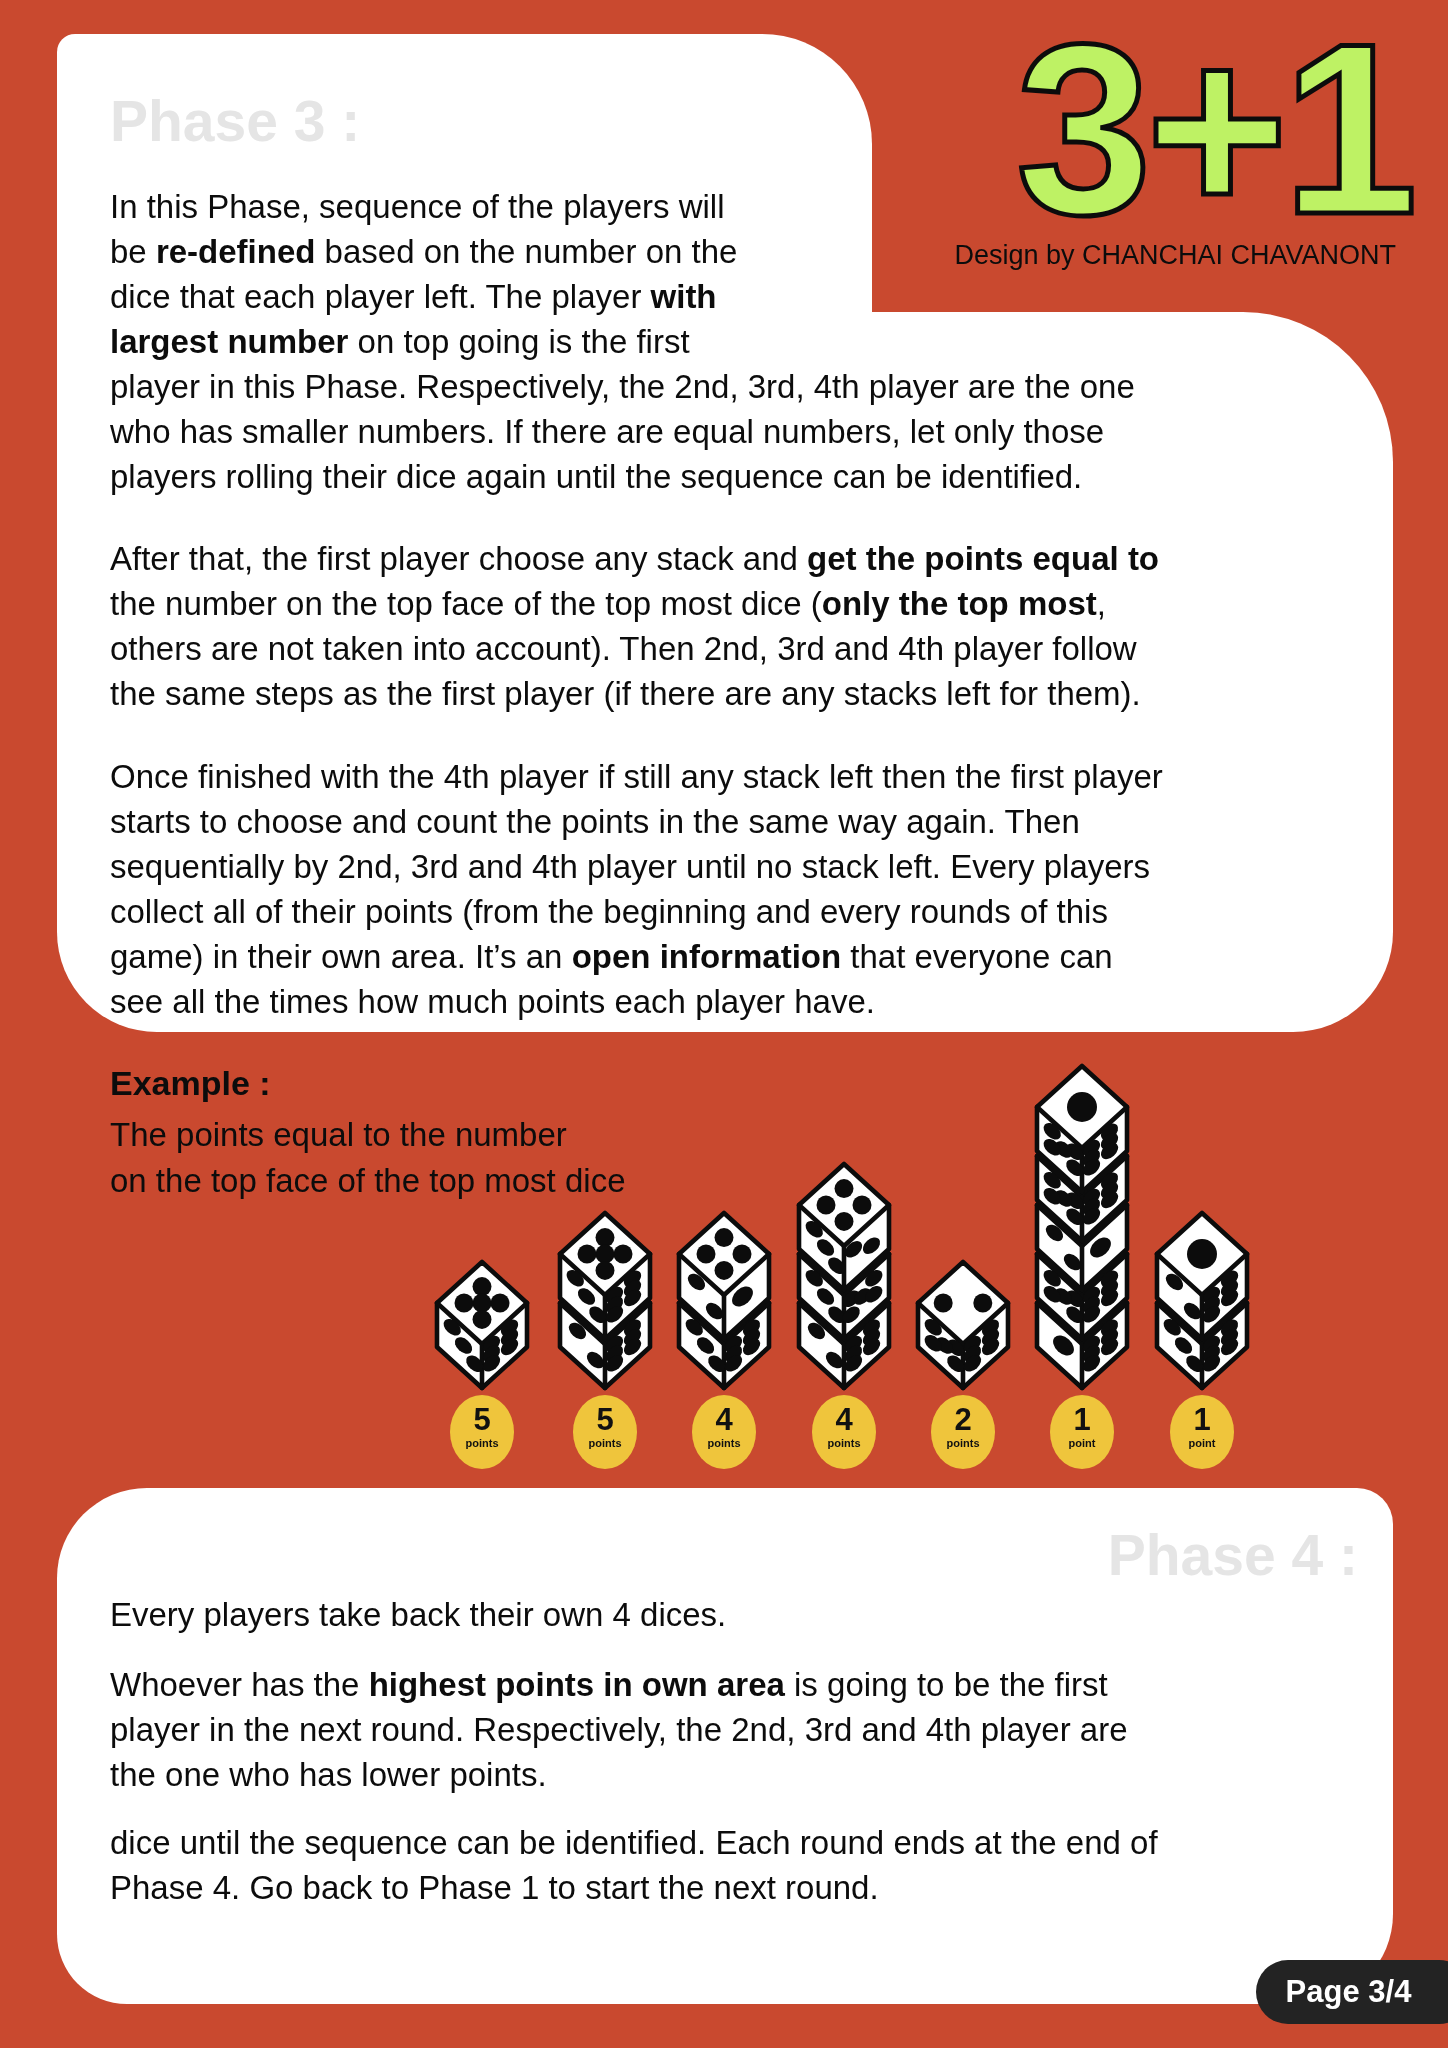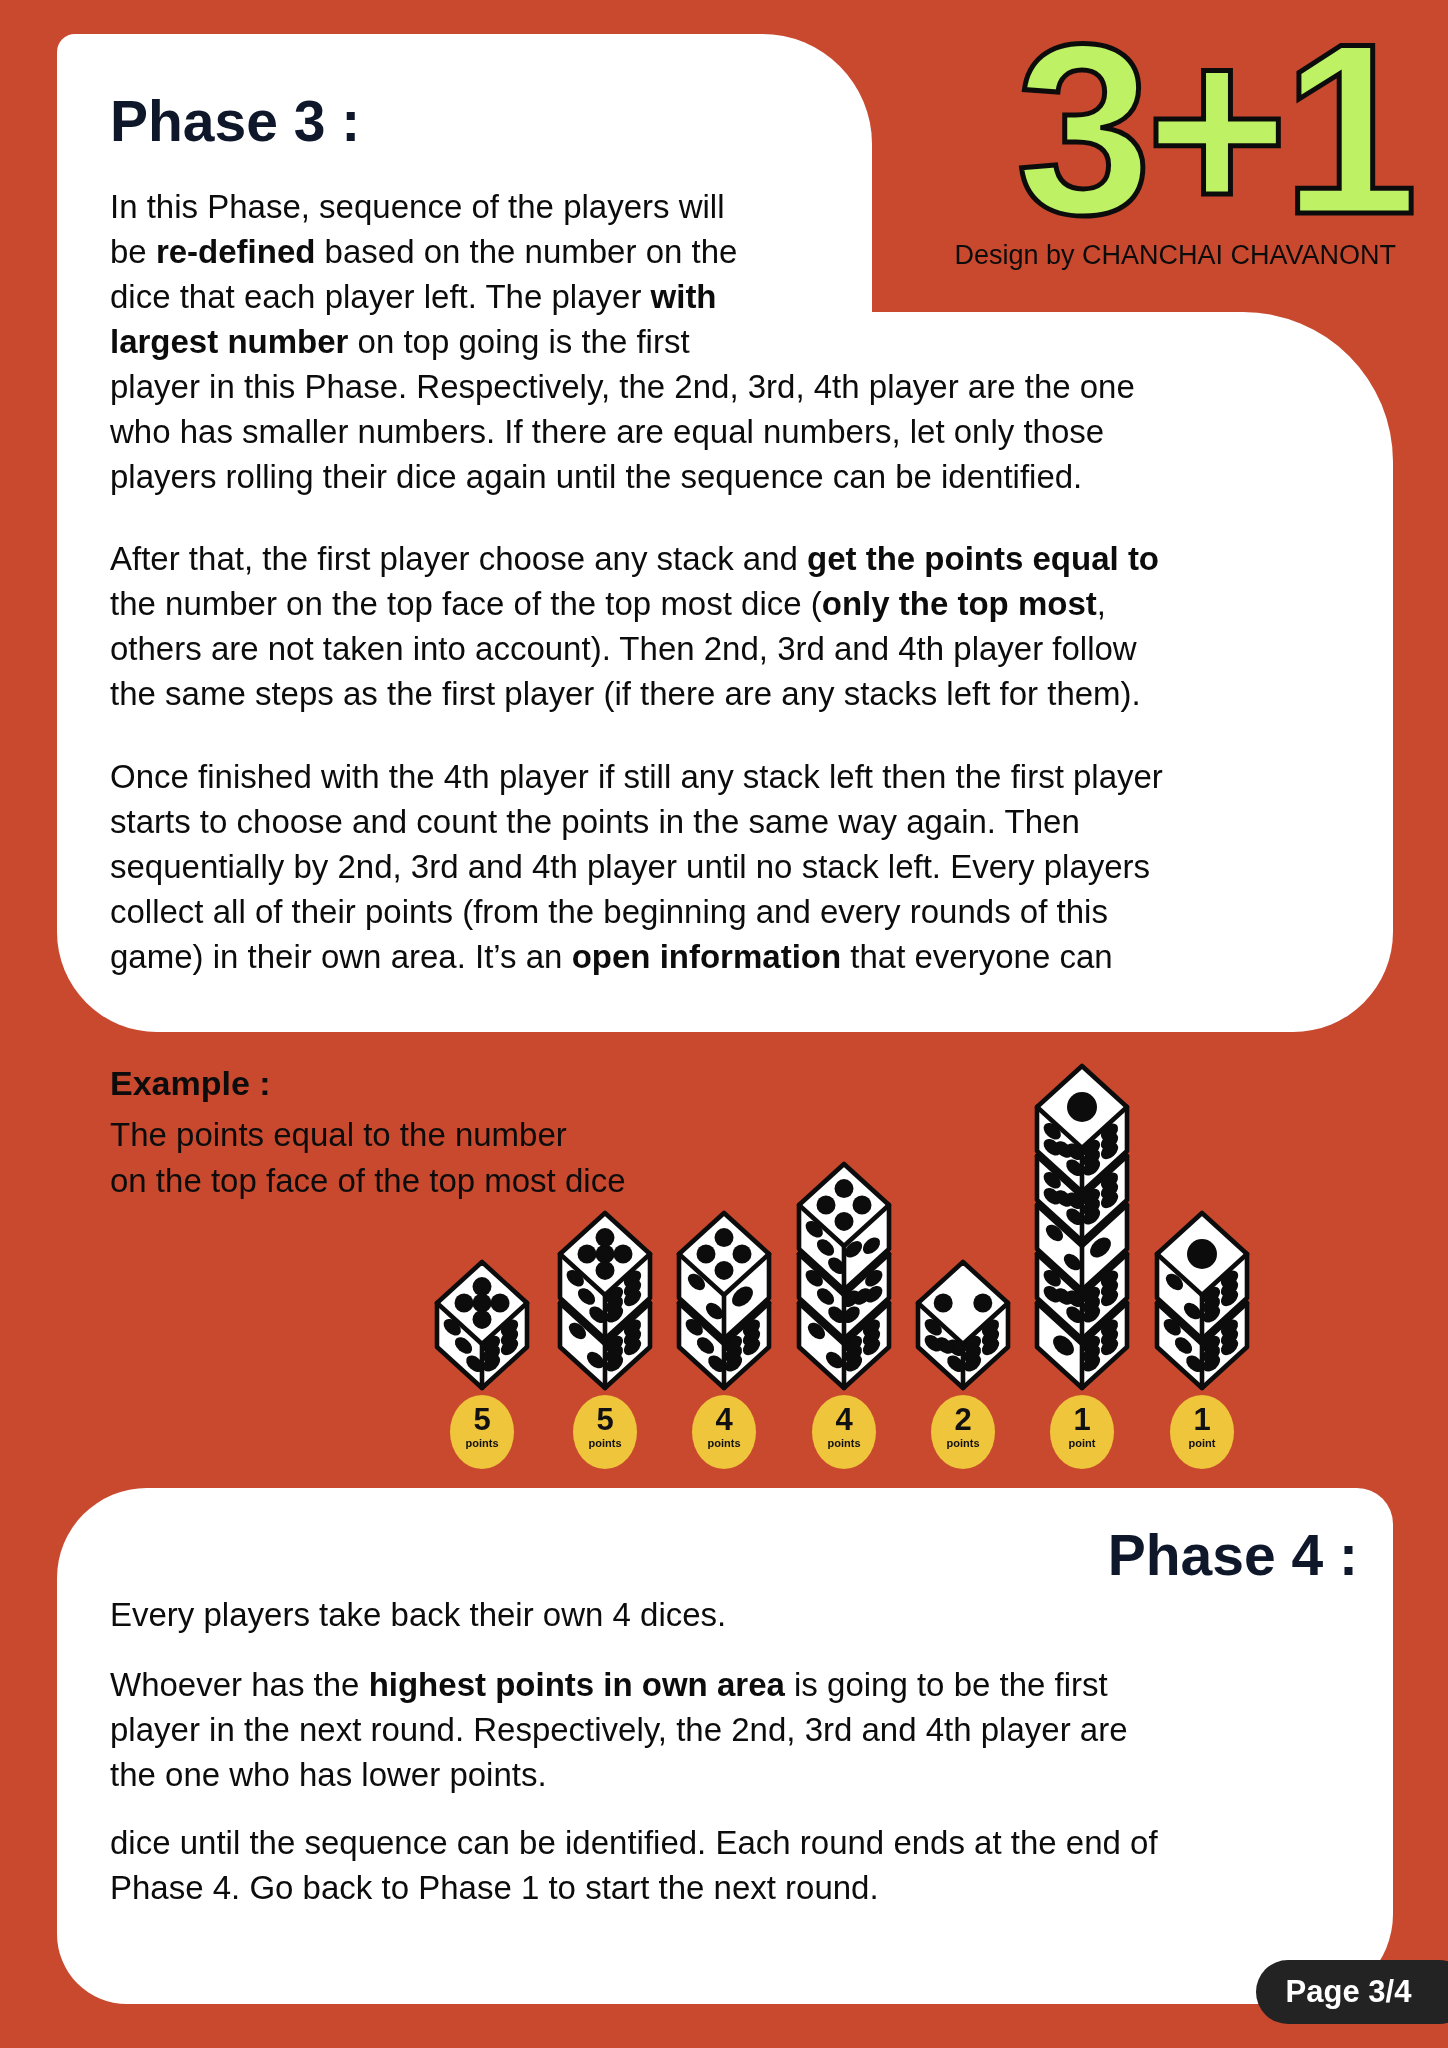--- a/index.html
+++ b/index.html
@@ -8,21 +8,21 @@
     background:#C9492F;
     font-family:"Liberation Sans", sans-serif;
     color:#0C0C0C;
   }
   .panel{position:absolute;background:#FFFFFF;}
   #panel-top{left:57px;top:34px;width:815px;height:420px;border-radius:18px 110px 0 0;}
   #panel-main{left:57px;top:312px;width:1336px;height:720px;border-radius:0 150px 100px 100px;}
   #panel-phase4{left:57px;top:1488px;width:1336px;height:516px;border-radius:90px 36px 90px 70px;}
 
   .phase-heading{
-    position:absolute;font-size:57px;font-weight:bold;color:#0f172a;
+    position:absolute;font-size:57px;font-weight:bold;color:#e5e5e5;
     letter-spacing:0px;white-space:nowrap;
   }
   #phase3-heading{left:110px;top:88px;}
   #phase4-heading{right:90px;top:1522px;}
 
   .para{position:absolute;left:110px;font-size:33px;line-height:45px;color:#0C0C0C;}
   .tline{white-space:nowrap;}
   .tline .bold{font-weight:bold;}
   #para1{top:184px;}
   #para2{top:536px;}
@@ -85,20 +85,21 @@
     <div class="tline"><span>the number on the top face of the top most dice (</span><span class="bold">only the top most</span><span>,</span></div>
     <div class="tline"><span>others are not taken into account).  Then 2nd, 3rd and 4th player follow</span></div>
     <div class="tline"><span>the same steps as the first player (if there are any stacks left for them).</span></div>
   </div>
 <div class="para" id="para3">
     <div class="tline"><span>Once finished with the 4th player if still any stack left then the first player</span></div>
     <div class="tline"><span>starts to choose and count the points in the same way again.  Then</span></div>
     <div class="tline"><span>sequentially by 2nd, 3rd and 4th player until no stack left.  Every players</span></div>
     <div class="tline"><span>collect all of their points (from the beginning and every rounds of this</span></div>
     <div class="tline"><span>game) in their own area.  It’s an </span><span class="bold">open information</span><span> that everyone can</span></div>
+    <div class="tline"><span>see all the times how much points each player have.</span></div>
   </div>
 
 <div id="example-block">
   <div id="example-heading">Example :</div>
   <div>
       <div class="tline"><span>The points equal to the number</span></div>
       <div class="tline"><span>on the top face of the top most dice</span></div>
     </div>
 </div>
 

